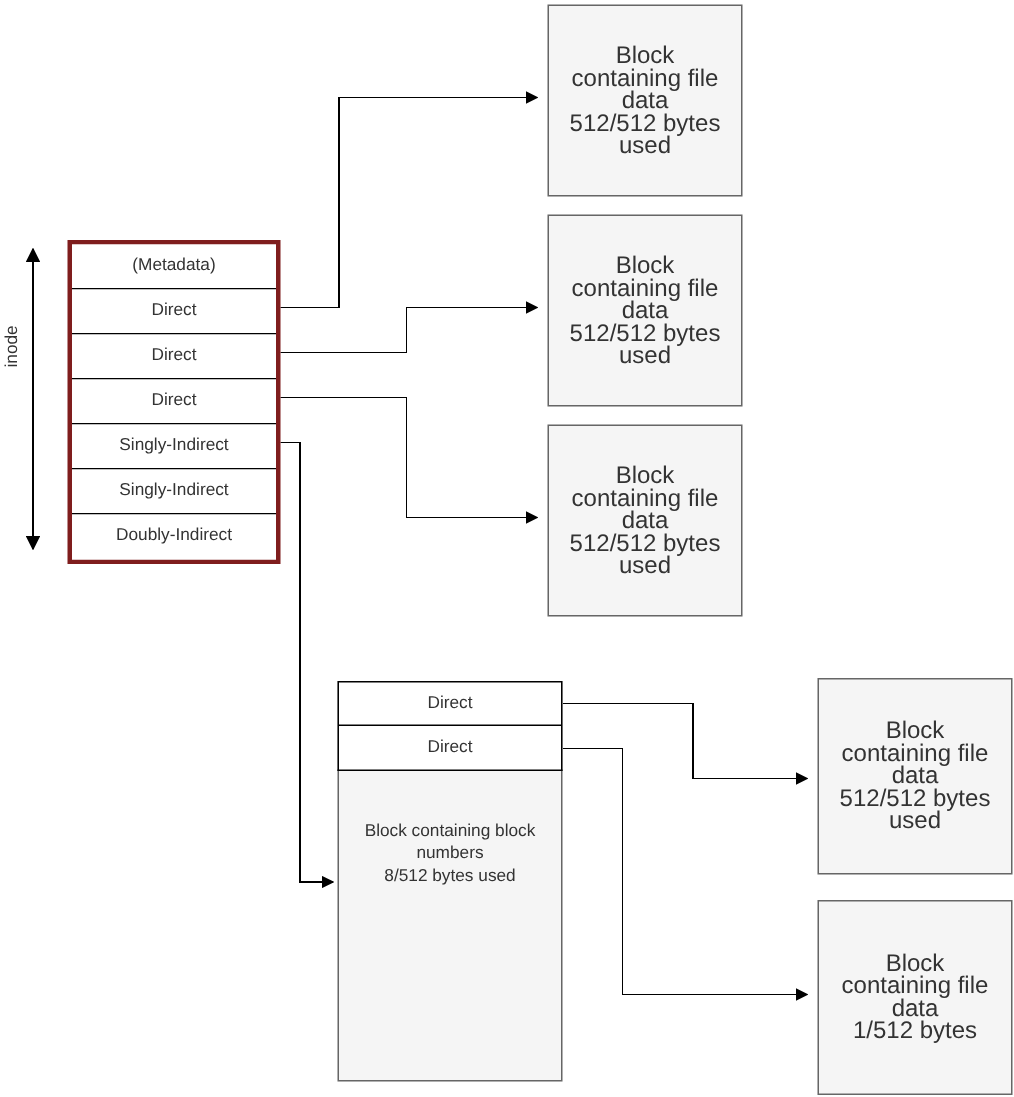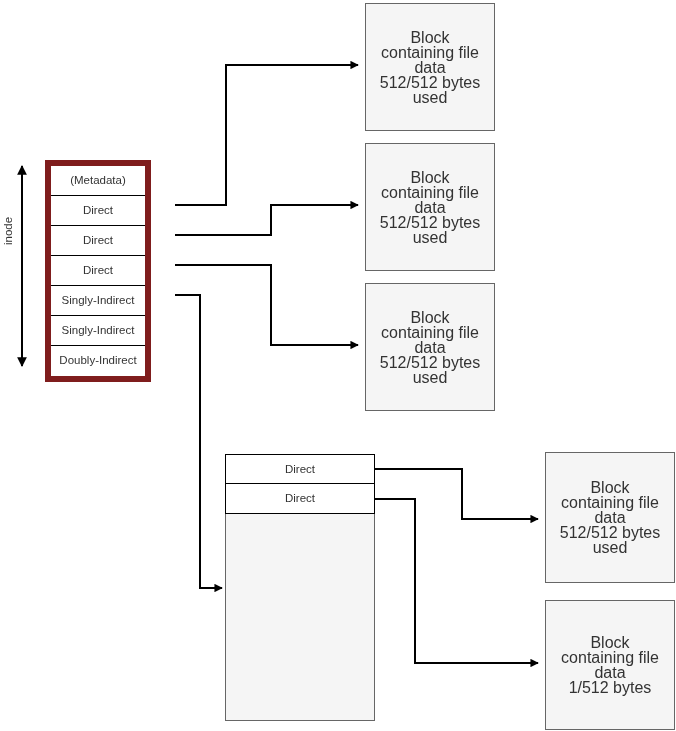--- a/index.html
+++ b/index.html
@@ -46,23 +46,23 @@
   .box .txt {
     display: block;
     white-space: pre-line;
     padding: 0 8px;
   }
   
   .inode-table {
     position: absolute;
     left: 45px;
     top: 160px;
-    width: 106px;
-    box-sizing: border-box;
-    border: 6px solid #7f1d1d;
+    width: 142px;
+    box-sizing: border-box;
+    border: 3px solid #7f1d1d;
     background: #ffffff;
   }
   .inode-row {
     box-sizing: border-box;
     height: 30px;
     line-height: 28px;
     text-align: center;
     font-size: 11.5px;
     color: #333333;
     border-bottom: 1px solid #000000;
@@ -202,15 +202,19 @@
   </div>
 
   <div class="box" style="left:545px; top:600px; width:130px; height:130px;">
     <span class="txt">Block containing file data
 1/512 bytes</span>
   </div>
 
   <div class="indirect-block">
     <div class="ib-entry first">Direct</div>
     <div class="ib-entry second">Direct</div>
+    <div class="ib-body">
+      <span class="txt">Block containing block numbers
+8/512 bytes used</span>
+    </div>
   </div>
 
 </div>
 
 </body></html>

